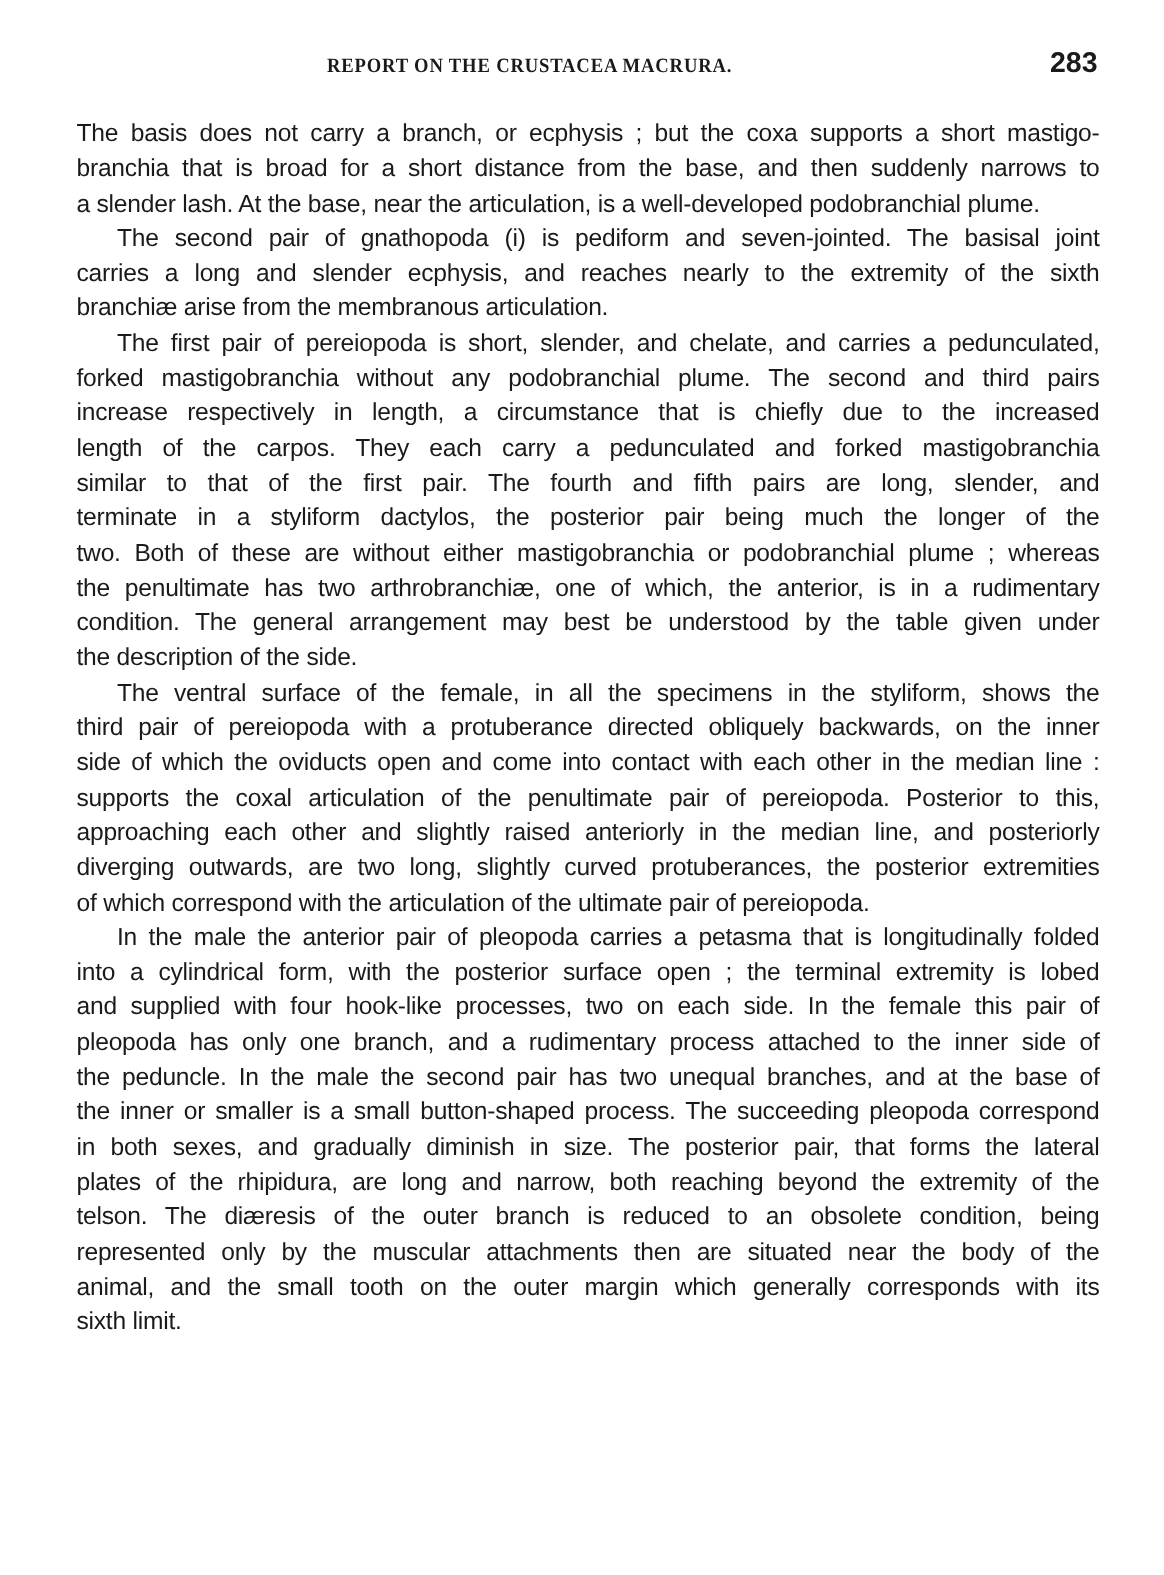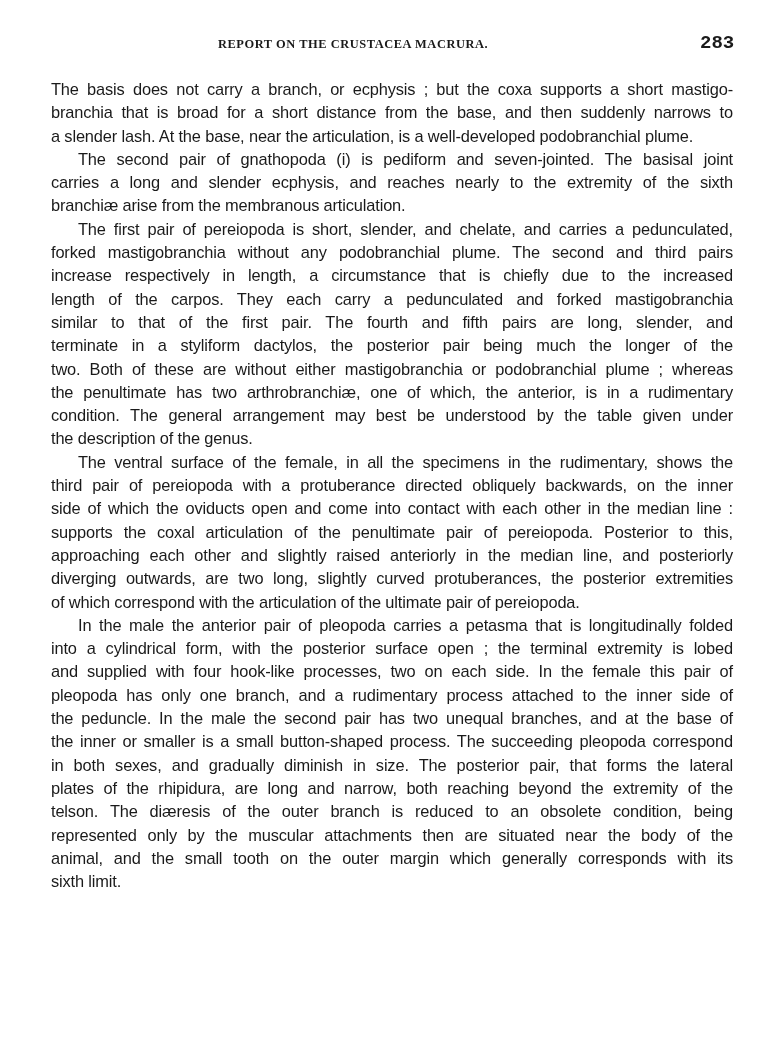--- a/index.html
+++ b/index.html
@@ -13,21 +13,21 @@
     }
     .running-title {
       position: absolute; left: 218px; top: 0;
       font-size: 13.5px; letter-spacing: 0.6px; font-weight: bold;
       font-family: "Liberation Serif", serif;
       transform: scaleX(0.92); transform-origin: left;
     }
     .page-number {
       position: absolute; left: 700px; top: -4px;
       font-size: 19px; font-weight: bold;
-      font-family: Liberation Mono, monospace;
+      font-family: Liberation Sans, sans-serif;
     }
     .body-text {
       position: absolute; left: 51px; top: 78px; width: 682px;
     }
     .line {
       height: 23.3px; line-height: 23.3px;
       font-family: Liberation Sans, sans-serif;
       font-size: 16.4px;
       white-space: nowrap;
       text-align: justify;
@@ -59,24 +59,24 @@
     <div class="paragraph">
       <div class="line indent">The first pair of pereiopoda is short, slender, and chelate, and carries a pedunculated,</div>
       <div class="line">forked mastigobranchia without any podobranchial plume.  The second and third pairs</div>
       <div class="line">increase respectively in length, a circumstance that is chiefly due to the increased</div>
       <div class="line">length of the carpos.  They each carry a pedunculated and forked mastigobranchia</div>
       <div class="line">similar to that of the first pair.  The fourth and fifth pairs are long, slender, and</div>
       <div class="line">terminate in a styliform dactylos, the posterior pair being much the longer of the</div>
       <div class="line">two.  Both of these are without either mastigobranchia or podobranchial plume ; whereas</div>
       <div class="line">the penultimate has two arthrobranchiæ, one of which, the anterior, is in a rudimentary</div>
       <div class="line">condition.  The general arrangement may best be understood by the table given under</div>
-      <div class="line last">the description of the genus.</div>
+      <div class="line last">the description of the side.</div>
     </div>
     <div class="paragraph">
-      <div class="line indent">The ventral surface of the female, in all the specimens in the rudimentary, shows the</div>
+      <div class="line indent">The ventral surface of the female, in all the specimens in the styliform, shows the</div>
       <div class="line">third pair of pereiopoda with a protuberance directed obliquely backwards, on the inner</div>
       <div class="line">side of which the oviducts open and come into contact with each other in the median line :</div>
       <div class="line">supports the coxal articulation of the penultimate pair of pereiopoda.  Posterior to this,</div>
       <div class="line">approaching each other and slightly raised anteriorly in the median line, and posteriorly</div>
       <div class="line">diverging outwards, are two long, slightly curved protuberances, the posterior extremities</div>
       <div class="line last">of which correspond with the articulation of the ultimate pair of pereiopoda.</div>
     </div>
     <div class="paragraph">
       <div class="line indent">In the male the anterior pair of pleopoda carries a petasma that is longitudinally folded</div>
       <div class="line">into a cylindrical form, with the posterior surface open ; the terminal extremity is lobed</div>

